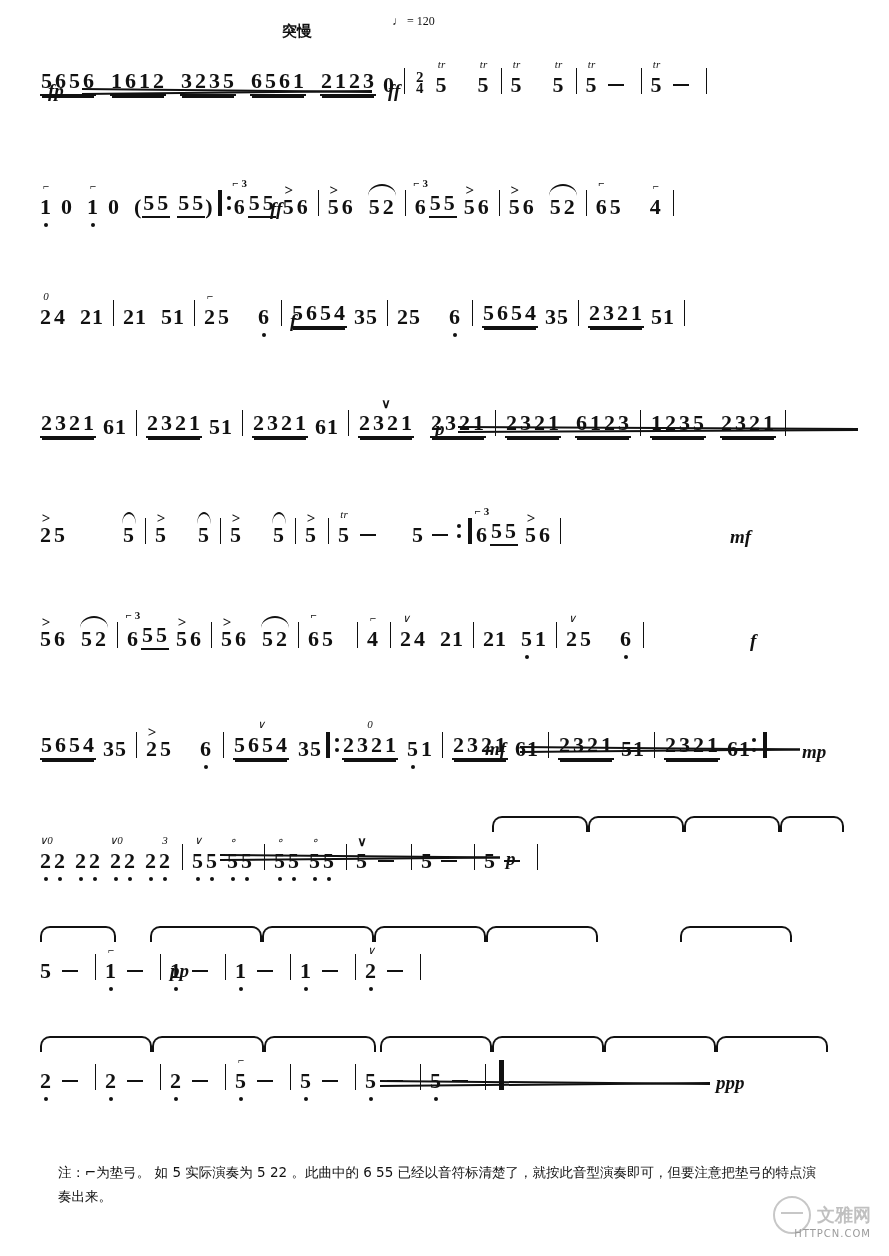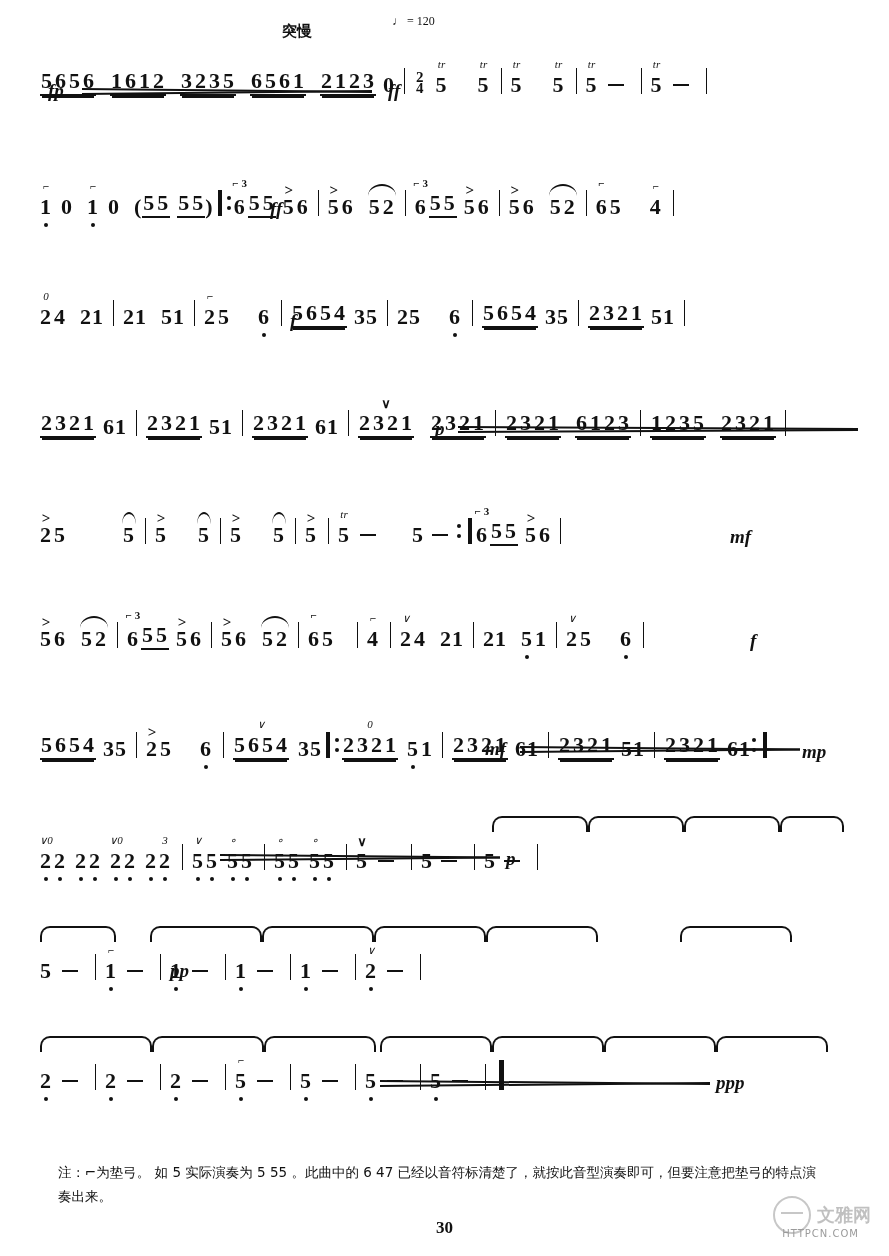--- a/index.html
+++ b/index.html
@@ -175,21 +175,21 @@
     position:relative;
   }
   .wm-circle:before{
     content:"";position:absolute;left:6px;top:14px;width:22px;height:2px;background:#9a9a9a;
   }
   .wm-text{
     font-family:"DejaVu Sans",sans-serif;
     font-size:18px;font-weight:700;color:#8d8d8d;
   }
   .wm-url{
-    position:absolute;right:30px;top:1228px;
+    position:absolute;right:18px;top:1228px;
     font-family:"DejaVu Sans",sans-serif;
     font-size:10px;color:#9a9a9a;letter-spacing:1px;
   }
 </style>
 </head>
 <body>
 
 <div class="page">
 
   <div class="system" style="top:28px;">
@@ -1004,23 +1004,22 @@
     <div class="tiearc" style="left:452px;top:14px;width:108px;"></div>
     <div class="tiearc" style="left:564px;top:14px;width:108px;"></div>
     <div class="tiearc" style="left:676px;top:14px;width:108px;"></div>
     <div class="hair" style="left:340px;top:58px;width:330px;">
       <div class="l1" style="transform:rotate(0.5deg)"></div>
         <div class="l2" style="transform:rotate(-0.5deg)"></div>
     </div>
     <div class="dyn" style="left:676px;top:50px;">ppp</div>
   </div>
 
-  <div class="footnote">注：⌐为垫弓。 如 5 实际演奏为 5 55 。此曲中的 6 47 已经以音符标清楚了，就按此音型演奏即可，但要注意把垫弓的特点演奏出来。</div>
-
-  <div class="pageno">30</div>
+  <div class="footnote">注：⌐为垫弓。 如 5 实际演奏为 5 22 。此曲中的 6 55 已经以音符标清楚了，就按此音型演奏即可，但要注意把垫弓的特点演奏出来。</div>
+
 
   <div class="watermark">
     <div class="wm-circle"></div>
     <div class="wm-text">文雅网</div>
   </div>
   <div class="wm-url">HTTPCN.COM</div>
 
 </div>
 
 </body></html>

